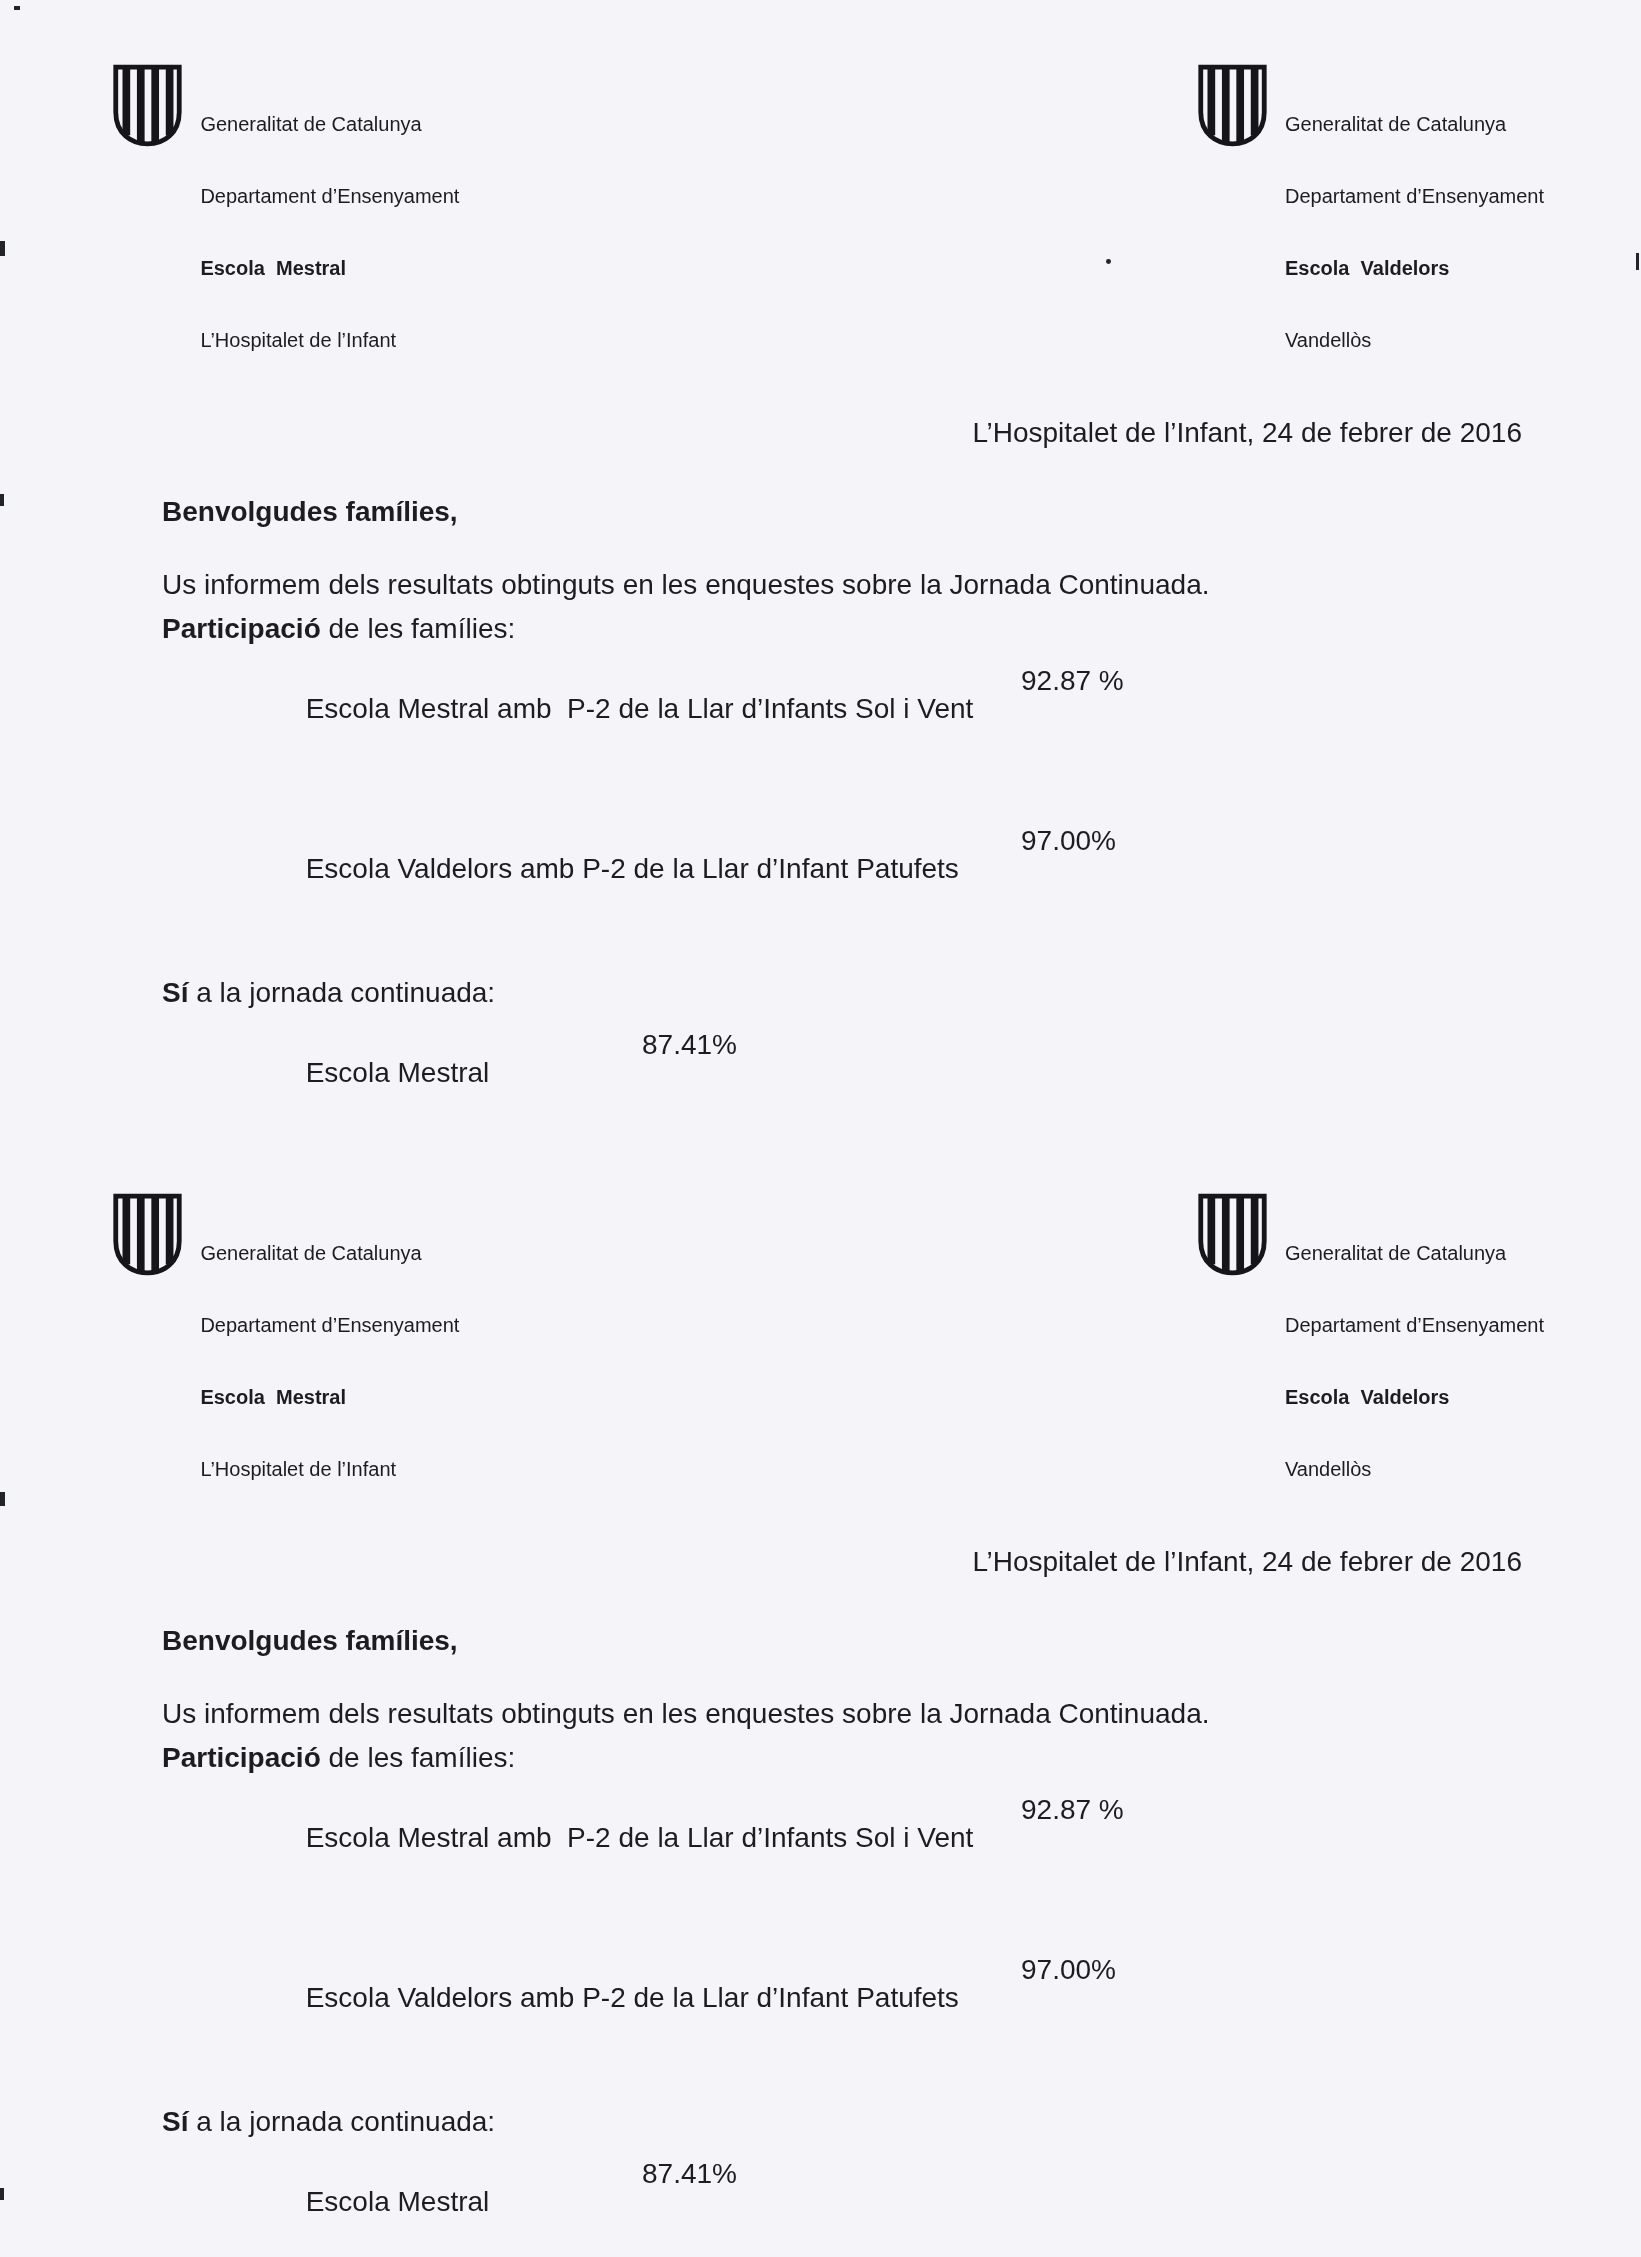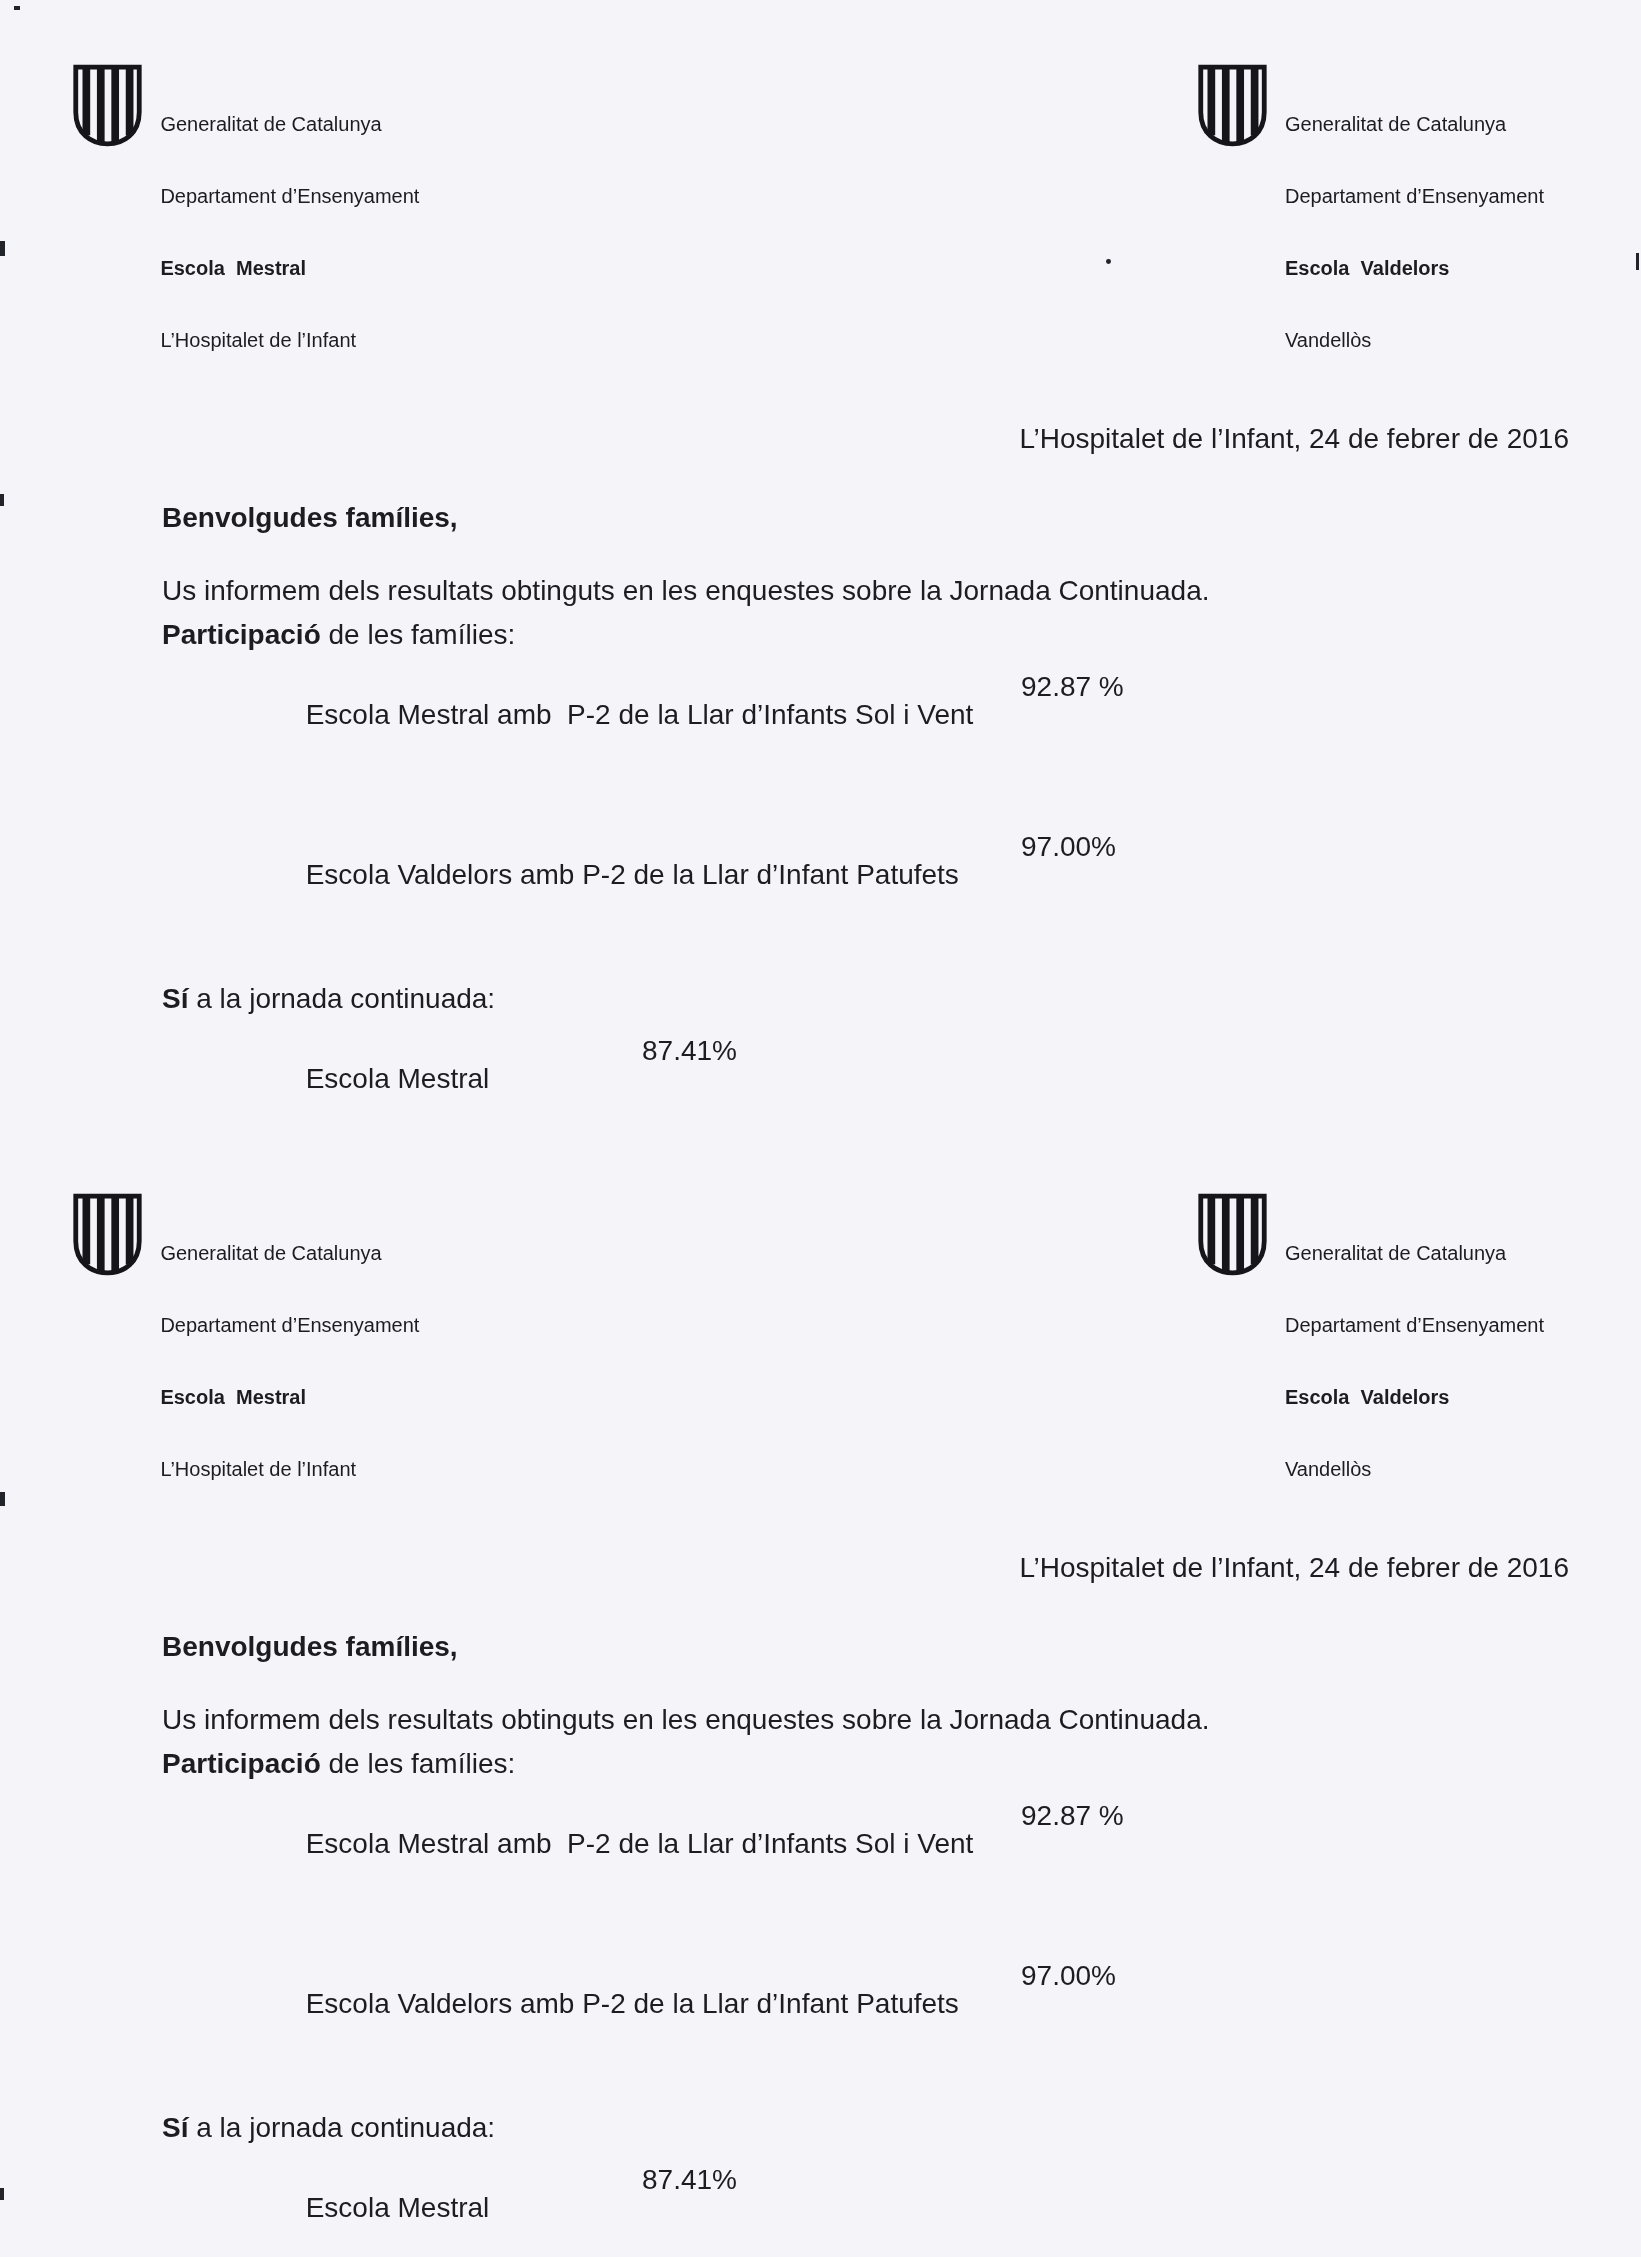--- a/index.html
+++ b/index.html
@@ -6,27 +6,27 @@
   body{
     width:1641px;height:2257px;
     background:#f4f4f9;
     font-family:"Liberation Sans", sans-serif;
     color:#1c1c21;
     position:relative;
     overflow:hidden;
   }
   .letter{height:1129px;position:relative;overflow:hidden;}
   
-  .letterhead{display:flex;justify-content:space-between;padding:62px 97px 0 70px;}
+  .letterhead{display:flex;justify-content:space-between;padding:62px 97px 0 110px;}
   .lh-block{display:flex;gap:15.4px;}
   .logo{width:75px;height:87px;flex:none;}
   .lh-text{font-size:20px;line-height:24px;padding-top:1.9px;white-space:pre-wrap;}
   .lh-school{font-weight:bold;}
   
-  .dateline{font-size:28px;line-height:40px;text-align:right;padding-right:72px;margin-top:19px;}
+  .dateline{font-size:28px;line-height:40px;text-align:right;padding-right:119px;margin-top:13px;}
   
   .letter-body{margin-left:162px;width:1313px;font-size:28px;}
   .letter-body p{margin:0;}
   .salutation{margin-top:39px !important;line-height:40px;font-weight:bold;}
   .intro{margin-top:33px !important;line-height:40px;}
   .sec-head{margin-top:3.9px !important;line-height:40px;}
   .sec-head b{font-weight:bold;margin-top:21px;}
   .row{position:relative;padding-left:97px;line-height:40px;white-space:pre-wrap;}
   .row .val{position:absolute;top:12px;}
   .val-far{left:859px;}

